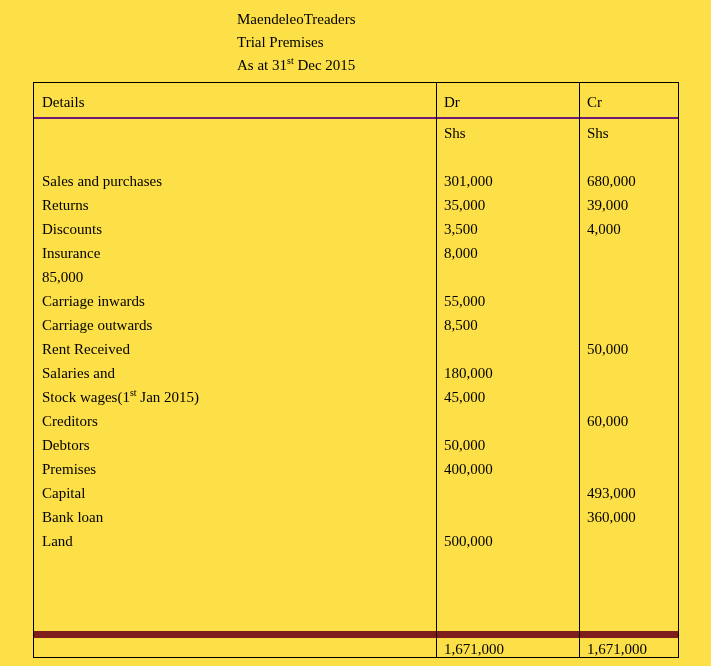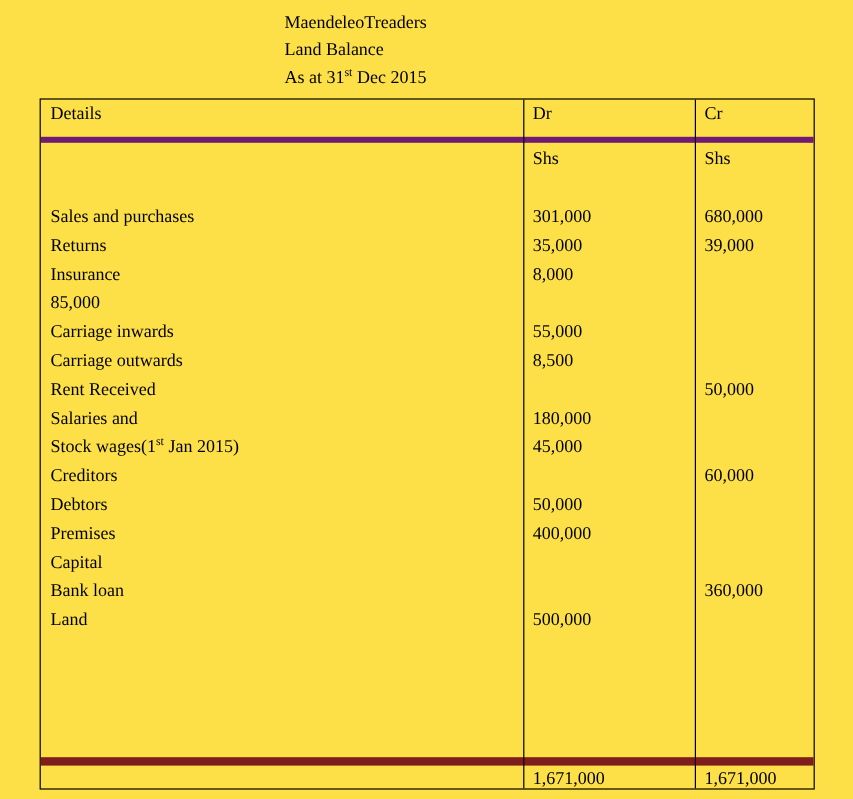--- a/index.html
+++ b/index.html
@@ -50,22 +50,23 @@
     }
     .vline.v1 { left: 402px; }
     .vline.v2 { left: 545px; }
     .row { display: flex; }
     .cell { padding-left: 8px; overflow: hidden; white-space: nowrap; }
     .cell.details { width: 402px; }
     .cell.dr { width: 143px; }
     .cell.cr { flex: 1; }
     .header-row {
       height: 36px;
-      border-bottom: 5px solid #701a75;
+      border-bottom: 2px solid #701a75;
       padding-top: 4px;
+      align-items: center;
     }
     .shs-row {
       height: 30px;
       padding-top: 6px;
     }
     .body-rows { padding-top: 24px; }
     .body-rows .row { height: 24px; }
     .spacer { flex: 1; }
     .total-row {
       height: 26px;
@@ -73,21 +74,21 @@
       padding-top: 3px;
     }
   </style>
 </head>
 <body>
 
 <div class="page">
 
   <div class="titles">
     <div>MaendeleoTreaders</div>
-    <div>Land Balance</div>
+    <div>Trial Premises</div>
     <div><span>As at 31</span><sup>st</sup><span> Dec 2015</span></div>
   </div>
 
   <div class="table">
     <div class="vline v1"></div>
     <div class="vline v2"></div>
 
     <div class="row header-row">
       <div class="cell details">Details</div>
       <div class="cell dr">Dr</div>
@@ -103,20 +104,25 @@
     <div class="body-rows">
         <div class="row">
           <div class="cell details">Sales and purchases</div>
           <div class="cell dr">301,000</div>
           <div class="cell cr">680,000</div>
         </div>
         <div class="row">
           <div class="cell details">Returns</div>
           <div class="cell dr">35,000</div>
           <div class="cell cr">39,000</div>
+        </div>
+        <div class="row">
+          <div class="cell details">Discounts</div>
+          <div class="cell dr">3,500</div>
+          <div class="cell cr">4,000</div>
         </div>
         <div class="row">
           <div class="cell details">Insurance</div>
           <div class="cell dr">8,000</div>
           <div class="cell cr"></div>
         </div>
         <div class="row">
           <div class="cell dr">85,000</div>
           <div class="cell cr"></div>
         </div>
@@ -156,20 +162,21 @@
           <div class="cell cr"></div>
         </div>
         <div class="row">
           <div class="cell details">Premises</div>
           <div class="cell dr">400,000</div>
           <div class="cell cr"></div>
         </div>
         <div class="row">
           <div class="cell details">Capital</div>
           <div class="cell dr"></div>
+          <div class="cell cr">493,000</div>
         </div>
         <div class="row">
           <div class="cell details">Bank loan</div>
           <div class="cell dr"></div>
           <div class="cell cr">360,000</div>
         </div>
         <div class="row">
           <div class="cell details">Land</div>
           <div class="cell dr">500,000</div>
           <div class="cell cr"></div>

